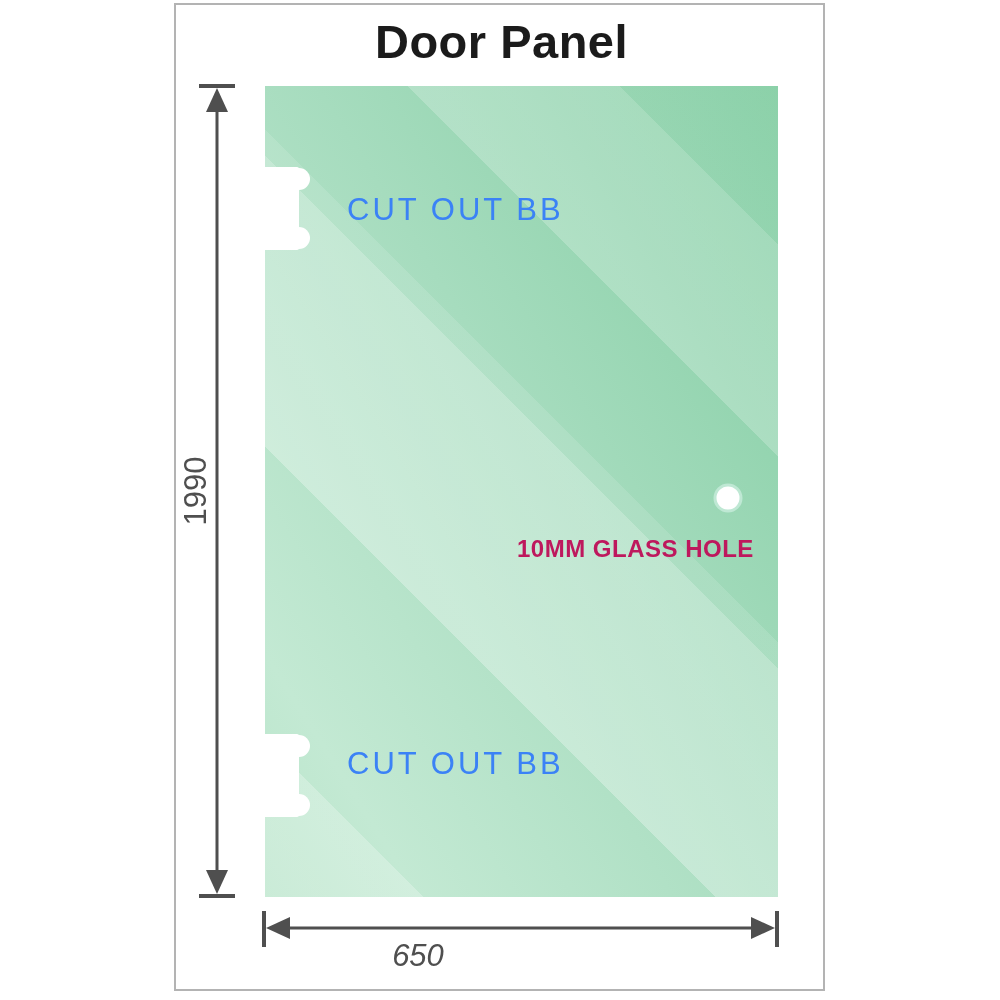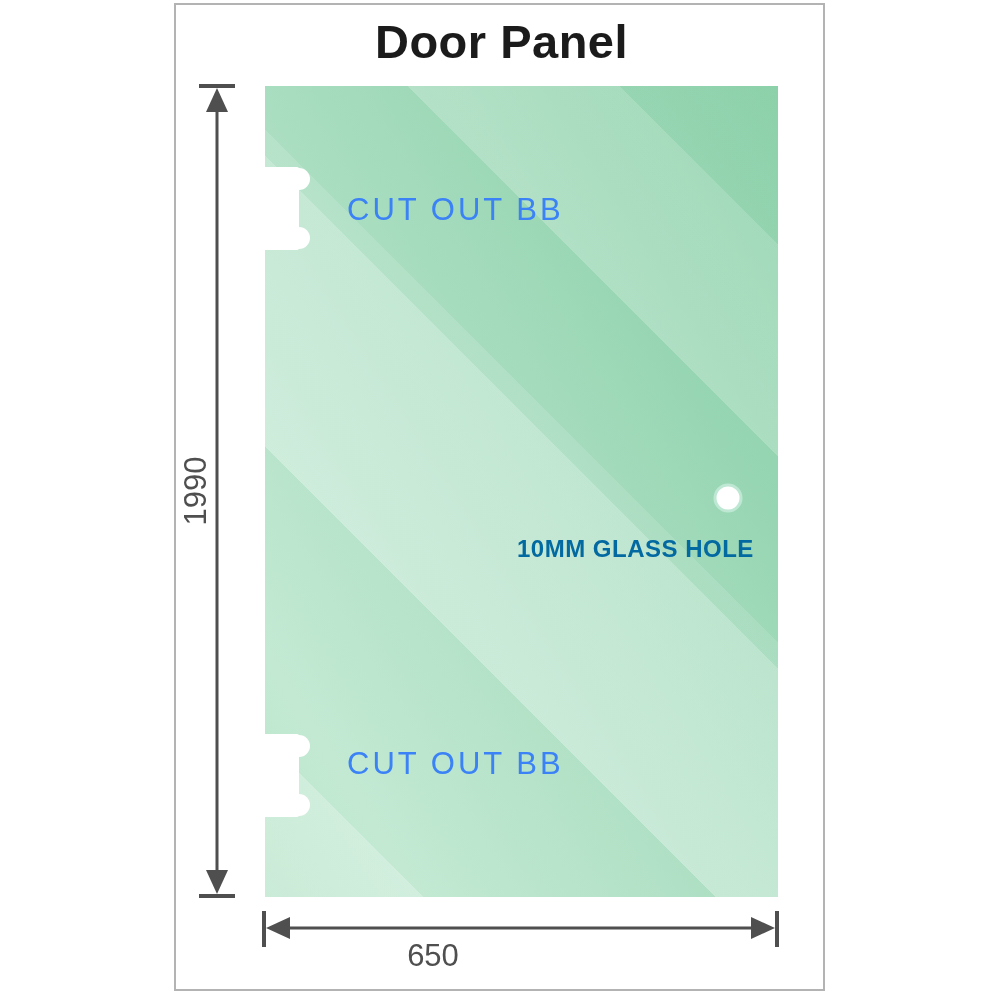--- a/index.html
+++ b/index.html
@@ -63,37 +63,38 @@
     white-space: nowrap;
   }
   .cutout-label {
     font-size: 31px;
     color: #3b82f6;
     letter-spacing: 3px;
   }
   .hole-label {
     font-size: 24px;
     font-weight: 700;
-    color: #0369a1;
+    color: #be185d;
     letter-spacing: 0.5px;
   }
   .dim-label {
     font-size: 31px;
     color: #4f4f4f;
   }
   .dim-label-vertical {
     left: 196px;
     top: 491px;
     transform: translate(-50%, -50%) rotate(-90deg);
     transform-origin: center center;
   }
   .dim-label-horizontal {
-    left: 433px;
+    left: 418px;
     top: 938px;
     transform: translateX(-50%);
+    font-style: italic;
   }
   .cutout-label-top { left: 347px; top: 192px; }
   .cutout-label-bottom { left: 347px; top: 746px; }
   .hole-label-pos { left: 517px; top: 535px; }
 </style>
 </head>
 <body>
 
 <div class="canvas">
 

